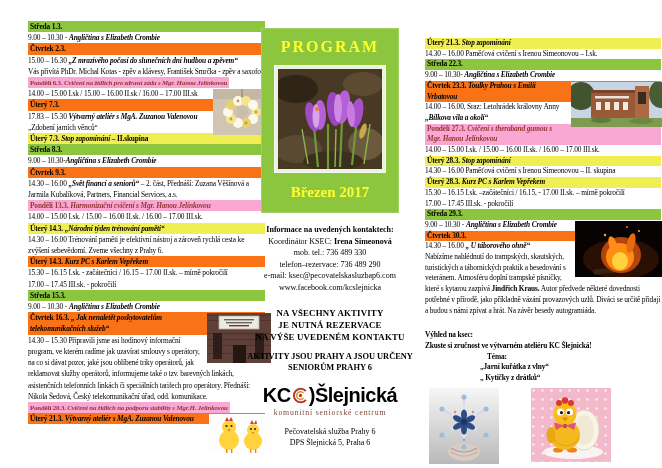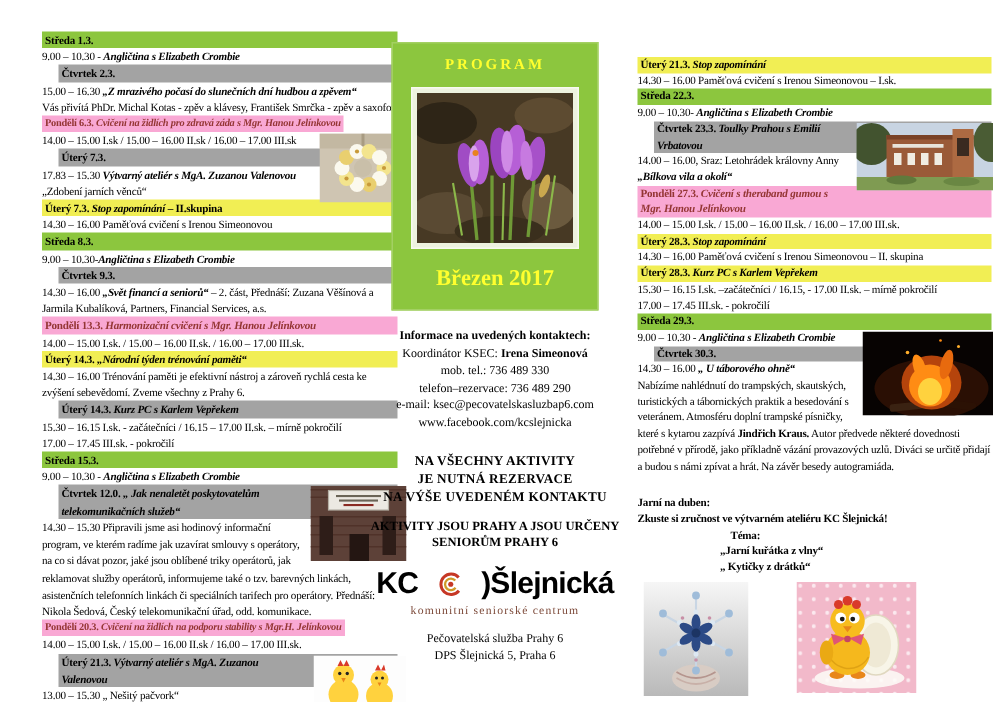--- a/index.html
+++ b/index.html
@@ -8,49 +8,49 @@
     font-family:"Liberation Serif", serif;color:#000;
   }
   .page{position:absolute;inset:0;background:#fff;padding-left:30px;}
   
   .col{position:absolute;font-size:7.4px;letter-spacing:-0.15px;}
   .col-left{left:28px;top:21px;width:237px;line-height:11.2px;}
   .col-right{left:425px;top:38px;width:236px;line-height:10.7px;}
   .bar{padding:0 2px;font-weight:bold;}
   .bar-green{background:#8CC63E;}
   .bar-yellow{background:#F1EE54;}
-  .bar-blue{background:#a3a3a3;margin-left:11px;}
+  .bar-blue{background:#f97316;}
   .bar-pink{background:#f9a8d4;color:#943634;}
   .nowrap{white-space:nowrap;width:max-content;font-size:6.9px;}
   .seg-b{font-weight:bold;}
   .seg-bi{font-weight:bold;font-style:italic;}
   .line{}
   .indent1{padding-left:62px;}
   .indent2{padding-left:55px;}
   .gap{clear:none;}
   
   .pic{float:right;margin:1px -6px 2px 5px;line-height:0;}
   .pic svg{display:block;}
   .img-row{display:flex;gap:32px;margin-top:4px;margin-left:4px;align-items:flex-start;}
   .img-row .pic{float:none;margin:0;}
   
   .col-mid{position:absolute;left:240px;top:28px;width:180px;text-align:center;}
   .program-box{
     width:136px;margin:0 auto;background:#8CC63E;border:1px solid #a3d063;
     padding:9px 0 11px 0;text-align:center;
   }
-  .program-title{font-size:10px;font-weight:bold;color:#FFFF2E;letter-spacing:2px;}
+  .program-title{font-size:16px;font-weight:bold;color:#FFFF2E;letter-spacing:2px;}
   .photo-frame{display:inline-block;background:#EDF2DF;padding:3px;margin-top:9px;line-height:0;border:1px solid #f7faf0;}
   .month-title{font-size:15px;font-weight:bold;color:#FFFF2E;margin-top:11px;}
   .contact{margin-top:11px;font-size:8px;line-height:11.6px;}
   .contact .b{font-weight:bold;}
   .notice1{margin-top:13px;font-weight:bold;font-size:8.8px;line-height:12px;letter-spacing:0.2px;}
   .notice2{margin-top:8px;font-weight:bold;font-size:8.4px;line-height:11.5px;}
   .logo-row{margin-top:10px;display:flex;align-items:center;justify-content:center;
-    font-family:"Liberation Sans",sans-serif;font-weight:bold;font-size:20px;letter-spacing:-0.5px;gap:12px;}
+    font-family:"Liberation Sans",sans-serif;font-weight:bold;font-size:20px;letter-spacing:-0.5px;}
   .logo-row svg{margin:0 0 0 1px;}
   .logo-sub{font-size:7.8px;color:#7D4A3A;letter-spacing:0.8px;margin-top:1px;}
   .footer{margin-top:9px;font-size:8px;line-height:11px;}
 </style>
 </head>
 <body>
 
 <div class="page">
 
   <div class="col col-left">
@@ -79,21 +79,20 @@
           <circle cx="33" cy="34" r="1.4" fill="#c89a3a"></circle>
       <circle cx="18" cy="30" r="1.4" fill="#c89a3a"></circle>
           <circle cx="25" cy="12" r="1.4" fill="#c89a3a"></circle>
       <circle cx="29" cy="23" r="6" fill="#c9bfa9"></circle>
     </svg>
   </div>
       <div class="line"><span>14.00 – 15.00 I.sk / 15.00 – 16.00 II.sk / 16.00 – 17.00 III.sk</span></div>
       <div class="bar bar-blue"><span class="seg-b">Úterý 7.3.</span></div>
       <div class="line"><span>17.83 – 15.30 </span><span class="seg-bi">Výtvarný ateliér s MgA. Zuzanou Valenovou</span><span> „Zdobení jarních věnců“</span></div>
       <div class="bar bar-yellow"><span class="seg-b">Úterý 7.3. </span><span class="seg-bi">Stop zapomínání</span><span class="seg-b"> – II.skupina</span></div>
-      <div class="line"><span>14.30 – 16.00 Paměťová cvičení s Irenou Simeonovou</span></div>
       <div class="bar bar-green"><span class="seg-b">Středa 8.3.</span></div>
       <div class="line"><span>9.00 – 10.30-</span><span class="seg-bi">Angličtina s Elizabeth Crombie</span></div>
       <div class="bar bar-blue"><span class="seg-b">Čtvrtek 9.3.</span></div>
       <div class="line"><span>14.30 – 16.00 </span><span class="seg-bi">„Svět financí a seniorů“</span><span> – 2. část, Přednáší: Zuzana Věšínová a Jarmila Kubalíková, Partners, Financial Services, a.s.</span></div>
       <div class="bar bar-pink"><span class="seg-b">Pondělí 13.3. </span><span class="seg-bi">Harmonizační cvičení s Mgr. Hanou Jelínkovou</span></div>
       <div class="line"><span>14.00 – 15.00 I.sk. / 15.00 – 16.00 II.sk. / 16.00 – 17.00 III.sk.</span></div>
       <div class="bar bar-yellow"><span class="seg-b">Úterý 14.3. </span><span class="seg-bi">„Národní týden trénování paměti“</span></div>
       <div class="line"><span>14.30 – 16.00 Trénování paměti je efektivní nástroj a zároveň rychlá cesta ke zvýšení sebevědomí. Zveme všechny z Prahy 6.</span></div>
       <div class="bar bar-blue"><span class="seg-b">Úterý 14.3. </span><span class="seg-bi">Kurz PC s Karlem Vepřekem</span></div>
       <div class="line"><span>15.30 – 16.15 I.sk. - začátečníci / 16.15 – 17.00 II.sk. – mírně pokročilí</span></div>
@@ -111,24 +110,23 @@
           <rect y="40" width="64" height="1" fill="#503229"></rect>
       <rect x="6" y="20" width="9" height="26" fill="#2e1d18"></rect>
       <rect x="48" y="20" width="9" height="26" fill="#2e1d18"></rect>
       <rect x="26" y="32" width="13" height="18" fill="#241612"></rect>
       <rect x="12" y="3" width="40" height="13" fill="#ece9e2" stroke="#b5b0a5" stroke-width="0.8"></rect>
       <rect x="17" y="6" width="30" height="1.4" fill="#6a6456"></rect>
       <rect x="19" y="9" width="26" height="1.4" fill="#6a6456"></rect>
       <rect x="22" y="12" width="20" height="1.4" fill="#8a2b23"></rect>
     </svg>
   </div>
-      <div class="bar bar-blue"><span class="seg-b">Čtvrtek 12.0. </span><span class="seg-bi">„ Jak nenaletět poskytovatelům telekomunikačních služeb“</span></div>
+      <div class="bar bar-blue"><span class="seg-b">Čtvrtek 16.3. </span><span class="seg-bi">„ Jak nenaletět poskytovatelům telekomunikačních služeb“</span></div>
       <div class="line"><span>14.30 – 15.30 Připravili jsme asi hodinový informační program, ve kterém radíme jak uzavírat smlouvy s operátory, na co si dávat pozor, jaké jsou oblíbené triky operátorů, jak reklamovat služby operátorů, informujeme také o tzv. barevných linkách, asistenčních telefonních linkách či speciálních tarifech pro operátory. Přednáší: Nikola Šedová, Český telekomunikační úřad, odd. komunikace.</span></div>
       <div class="bar bar-pink nowrap"><span class="seg-b">Pondělí 20.3. </span><span class="seg-bi">Cvičení na židlích na podporu stability s Mgr.H. Jelínkovou</span></div>
-      <div class="line"><span>14.00 – 15.00 I.sk. / 15.00 – 16.00 II.sk / 16.00 – 17.00 III.sk.</span></div>
       <div class="pic pic-chicks">
     <svg width="62" height="40" viewBox="0 0 62 40">
       <rect width="62" height="40" fill="#fdfdfd"></rect>
       <circle cx="20" cy="26" r="10" fill="#ffd23e"></circle>
           <circle cx="20" cy="13" r="7" fill="#ffd23e"></circle>
       <path d="M16,7 L18,3 L20,7 L22,3 L24,7 Z" fill="#d93a2a"></path>
       <circle cx="17.5" cy="12" r="1.1" fill="#222"></circle>
           <circle cx="22.5" cy="12" r="1.1" fill="#222"></circle>
       <path d="M18.5,15 L21.5,15 L20,18 Z" fill="#e8861a"></path>
       <circle cx="44" cy="27" r="9" fill="#ffd23e"></circle>
@@ -137,21 +135,20 @@
       <circle cx="42" cy="15" r="1" fill="#222"></circle>
           <circle cx="46" cy="15" r="1" fill="#222"></circle>
       <path d="M42.7,18 L45.3,18 L44,20.5 Z" fill="#e8861a"></path>
       <rect x="17" y="35" width="1.4" height="4" fill="#e8861a"></rect>
           <rect x="22" y="35" width="1.4" height="4" fill="#e8861a"></rect>
       <rect x="41" y="35" width="1.3" height="4" fill="#e8861a"></rect>
           <rect x="46" y="35" width="1.3" height="4" fill="#e8861a"></rect>
     </svg>
   </div>
       <div class="bar bar-blue"><span class="seg-b">Úterý 21.3. </span><span class="seg-bi">Výtvarný ateliér s MgA. Zuzanou Valenovou</span></div>
-      <div class="line"><span>13.00 – 15.30 „ Nešitý pačvork“</span></div>
     </div>
 
   <div class="col-mid">
     <div class="program-box">
       <div class="program-title">PROGRAM</div>
       <div class="photo-frame"><div class="pic-crocus" style="line-height:0;">
     <svg width="104" height="100" viewBox="0 0 104 100">
       <rect width="104" height="100" fill="#473924"></rect>
       <ellipse cx="18" cy="20" rx="22" ry="14" fill="#2e2517"></ellipse>
       <ellipse cx="85" cy="15" rx="20" ry="12" fill="#5d4b31"></ellipse>
@@ -274,21 +271,21 @@
       <circle cx="30" cy="14" r="1.2" fill="#ffae2b"></circle>
           <circle cx="64" cy="10" r="1" fill="#ffae2b"></circle>
       <circle cx="52" cy="6" r="0.9" fill="#ff8c14"></circle>
     </svg>
   </div>
       <div class="line"><span>9.00 – 10.30 - </span><span class="seg-bi">Angličtina s Elizabeth Crombie</span></div>
       <div class="bar bar-blue"><span class="seg-b">Čtvrtek 30.3.</span></div>
       <div class="line"><span>14.30 – 16.00 </span><span class="seg-bi">„ U táborového ohně“</span></div>
       <div class="line"><span>Nabízíme nahlédnutí do trampských, skautských, turistických a tábornických praktik a besedování s veteránem. Atmosféru doplní trampské písničky, které s kytarou zazpívá </span><span class="seg-b">Jindřich Kraus.</span><span> Autor předvede některé dovednosti potřebné v přírodě, jako příkladně vázání provazových uzlů. Diváci se určitě přidají a budou s námi zpívat a hrát. Na závěr besedy autogramiáda.</span></div>
       <div class="gap" style="height: 14px;"></div>
-      <div class="line"><span class="seg-b">Jarní na duben:</span></div>
+      <div class="line"><span class="seg-b">Výhled na ksec:</span></div>
       <div class="line"><span class="seg-b">Zkuste si zručnost ve výtvarném ateliéru KC Šlejnická!</span></div>
       <div class="line indent1"><span class="seg-b">Téma:</span></div>
       <div class="line indent2"><span class="seg-b">„Jarní kuřátka z vlny“</span></div>
       <div class="line indent2"><span class="seg-b">„ Kytičky z drátků“</span></div>
       <div class="img-row">
         <div class="pic pic-beads">
     <svg width="70" height="76" viewBox="0 0 70 76">
       <defs>
         <linearGradient id="bgg" x1="0" y1="0" x2="0" y2="1">
           <stop offset="0" stop-color="#f6f6f6"></stop>

